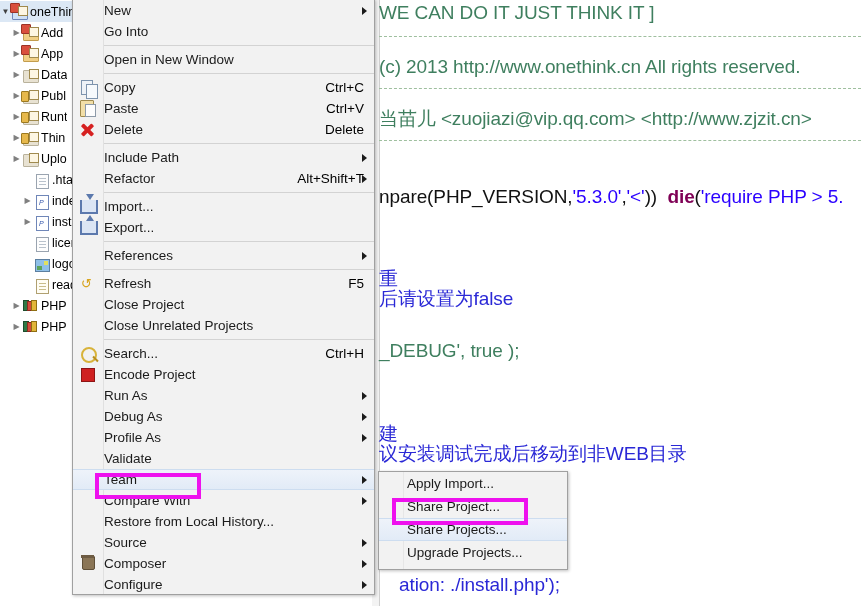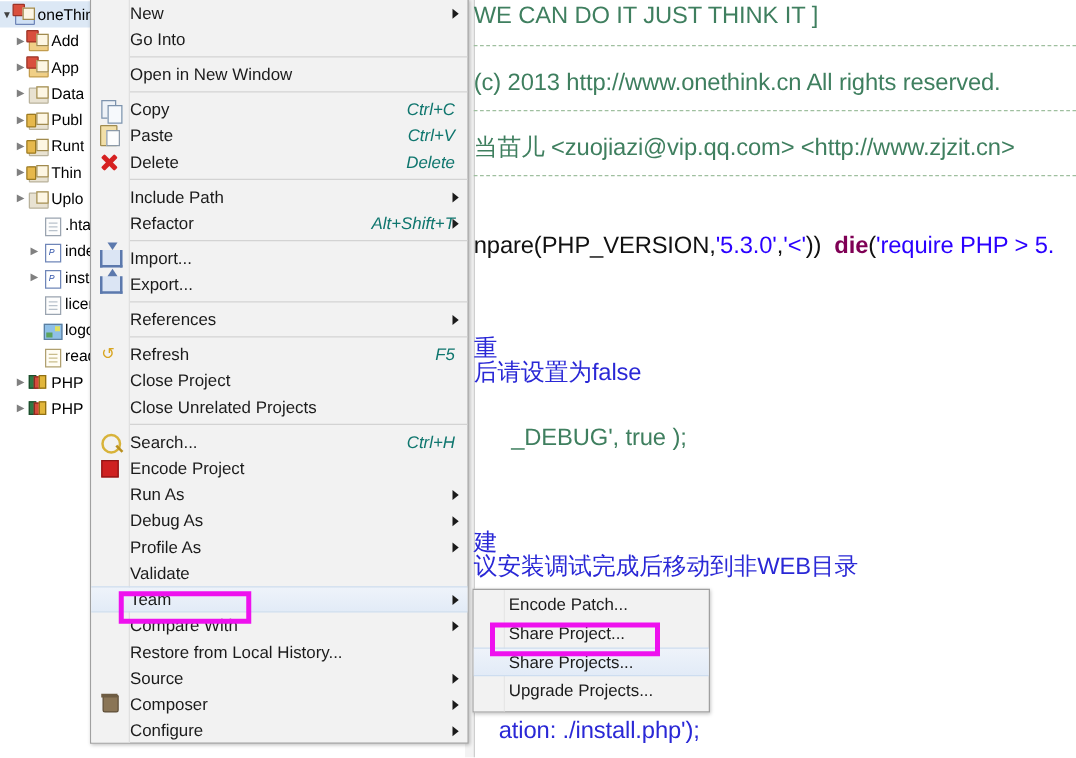--- a/index.html
+++ b/index.html
@@ -149,23 +149,22 @@
     box-sizing: border-box;
     white-space: nowrap;
   }
   .mi.hover {
     background: linear-gradient(to bottom, #eef3fa 0%, #e2ebf7 100%);
     border-top: 1px solid #cdddf0;
     border-bottom: 1px solid #cdddf0;
   }
   .mi .lab { flex: 1 1 auto; }
   .mi .acc {
-    color: #0f766e; font-size: 13.5px;
+    color: #000000; font-size: 13.5px;
     margin-right: 10px;
-    font-style: italic;
   }
   .mi .arrow {
     position: absolute; right: 7px; top: 50%;
     margin-top: -4px;
     width: 0; height: 0;
     border-left: 5px solid #1b1b1b;
     border-top: 4px solid transparent;
     border-bottom: 4px solid transparent;
   }
   .mi .micon {
@@ -233,21 +232,21 @@
         <div class="fold-sep" style="top: 88px;"></div>
         <div class="fold-sep" style="top: 140px;"></div>
         <div class="blue-glyph" style="top: 266px;">重</div>
         <div class="blue-glyph" style="top: 421px;">建</div>
         <div class="blue-glyph" style="top: 525px;">配</div>
         <div class="code-line" style="top: 2px;"><span class="c-comment">WE CAN DO IT JUST THINK IT ]</span></div>
         <div class="code-line" style="top: 56px;"><span class="c-comment">(c) 2013 http://www.onethink.cn All rights reserved.</span></div>
         <div class="code-line" style="top: 108px;"><span class="c-comment">当苗儿 &lt;zuojiazi@vip.qq.com&gt; &lt;http://www.zjzit.cn&gt;</span></div>
         <div class="code-line" style="top: 186px;"><span class="c-black">npare(PHP_VERSION,</span><span class="c-str">'5.3.0'</span><span class="c-black">,</span><span class="c-str">'&lt;'</span><span class="c-black">))  </span><span class="c-purple">die</span><span class="c-black">(</span><span class="c-str">'require PHP &gt; 5.</span></div>
         <div class="code-line" style="top: 288px;"><span class="c-blue">后请设置为false</span></div>
-        <div class="code-line" style="top: 340px; padding-left: 30px;"><span class="c-comment">_DEBUG', true );</span></div>
+        <div class="code-line" style="top: 340px;"><span class="c-comment">_DEBUG', true );</span></div>
         <div class="code-line" style="top: 443px;"><span class="c-blue">议安装调试完成后移动到非WEB目录</span></div>
         <div class="code-line" style="top: 496px;"><span class="c-black">" );</span></div>
         <div class="code-line" style="top: 548px;"><span class="c-blue">onfig.php')){</span></div>
         <div class="code-line" style="top: 574px; padding-left: 20px;"><span class="c-blue">ation: ./install.php');</span></div>
       </div>
   </div>
 
   <div id="tree">
       <div class="tree-row sel" style="top: 1px;">
         <span style="flex: 0 0 0px;"></span>
@@ -553,21 +552,21 @@
           <span class="lab">Configure</span>
           <span class="arrow"></span>
         </div>
       </div>
   </div>
 
   <div id="submenu">
     <div class="gutter"></div>
     <div id="sub-items">
         <div class="mi">
-          <span class="lab">Encode Patch...</span>
+          <span class="lab">Apply Import...</span>
         </div>
         <div class="mi">
           <span class="lab">Share Project...</span>
         </div>
         <div class="mi hover">
           <span class="lab">Share Projects...</span>
         </div>
         <div class="mi">
           <span class="lab">Upgrade Projects...</span>
         </div>

